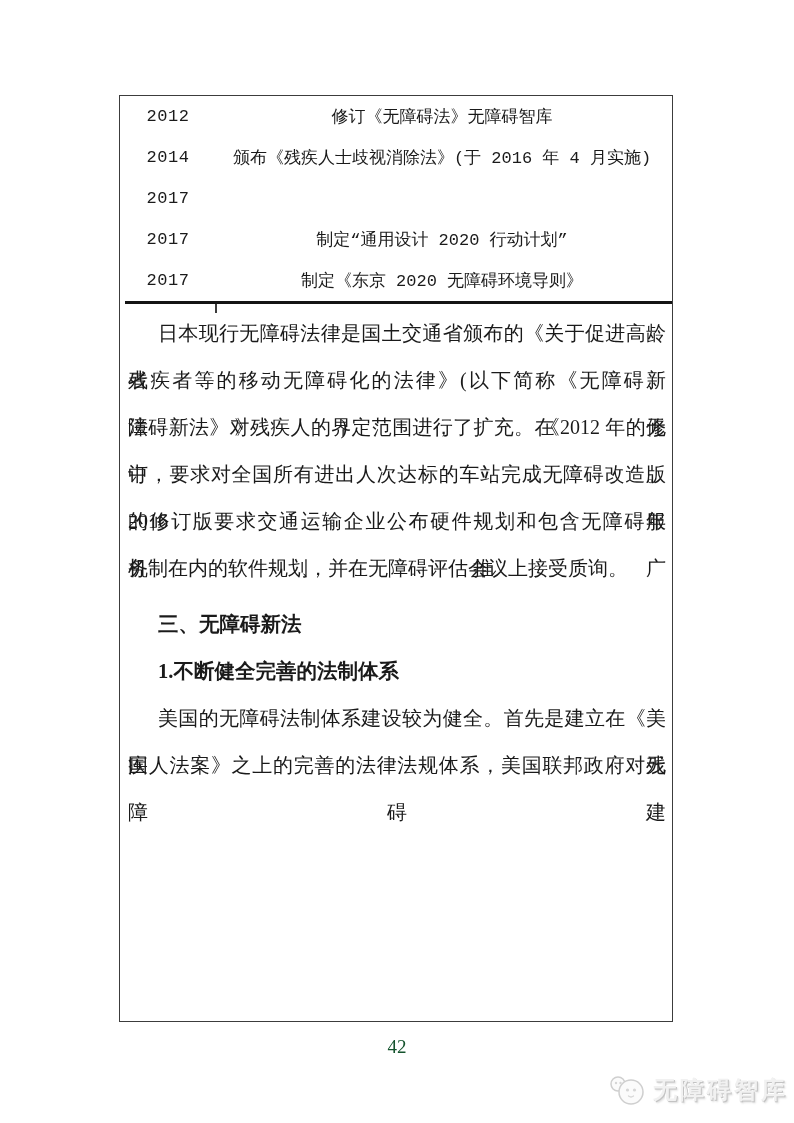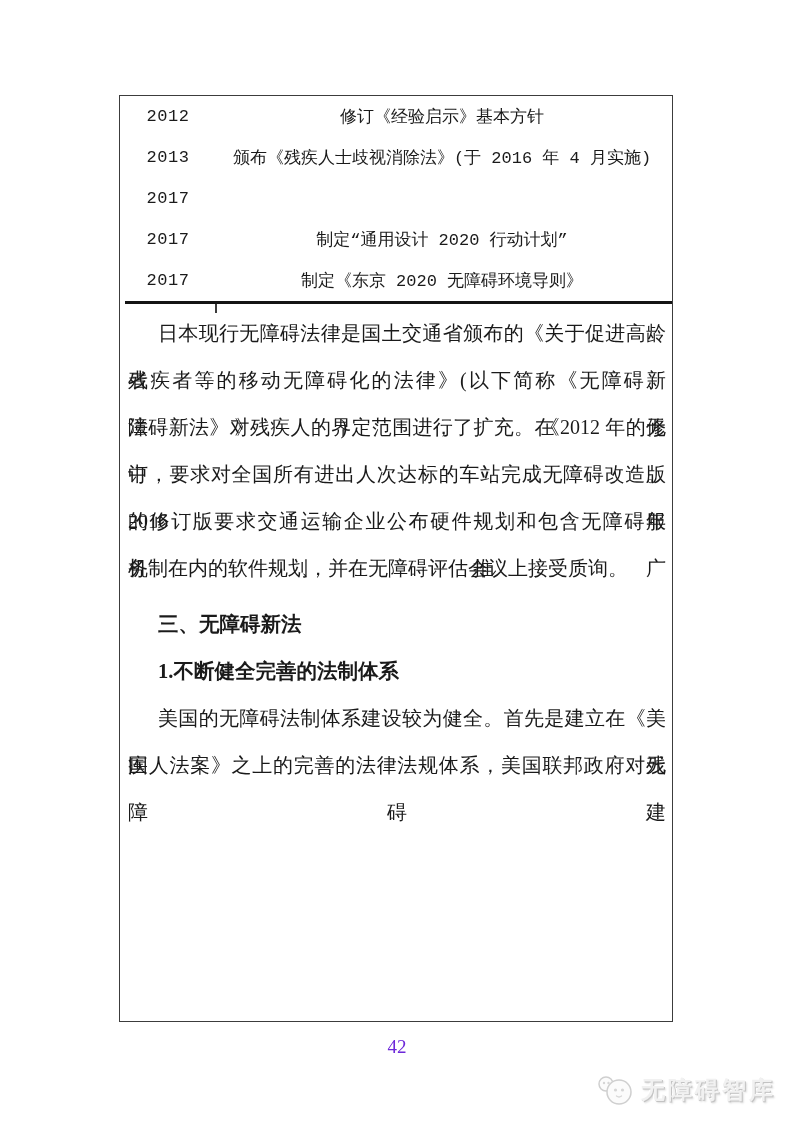--- a/index.html
+++ b/index.html
@@ -81,27 +81,27 @@
     font-weight: 700;
     font-size: 20.5px;
   }
 
   
   .page-number {
     position: absolute;
     left: 0; right: 0; top: 1036px;
     text-align: center;
     font-size: 19px;
-    color: #6d28d9;
+    color: #14532d;
   }
 
   
   .watermark {
     position: absolute;
-    right: 18px; top: 1074px;
+    right: 6px; top: 1074px;
     display: flex;
     align-items: center;
     gap: 7px;
   }
   .wm-text {
     font-family: "Liberation Sans", "DejaVu Sans", sans-serif;
     font-weight: 700;
     font-size: 24px;
     letter-spacing: 3px;
     color: #f1f1f1;
@@ -110,24 +110,24 @@
 </style>
 </head>
 <body>
 
 <div class="page">
 
   <div class="content-box">
     <div class="timeline-table" id="tableMount">
         <div class="t-row">
           <div class="t-year">2012</div>
-          <div class="t-event">修订《经验启示》基本方针</div>
+          <div class="t-event">修订《无障碍法》无障碍智库</div>
         </div>
         <div class="t-row">
-          <div class="t-year">2013</div>
+          <div class="t-year">2014</div>
           <div class="t-event">颁布《残疾人士歧视消除法》(于 2016 年 4 月实施)</div>
         </div>
         <div class="t-row">
           <div class="t-year">2017</div>
         </div>
         <div class="t-row">
           <div class="t-year">2017</div>
           <div class="t-event">制定“通用设计 2020 行动计划”</div>
         </div>
         <div class="t-row">

